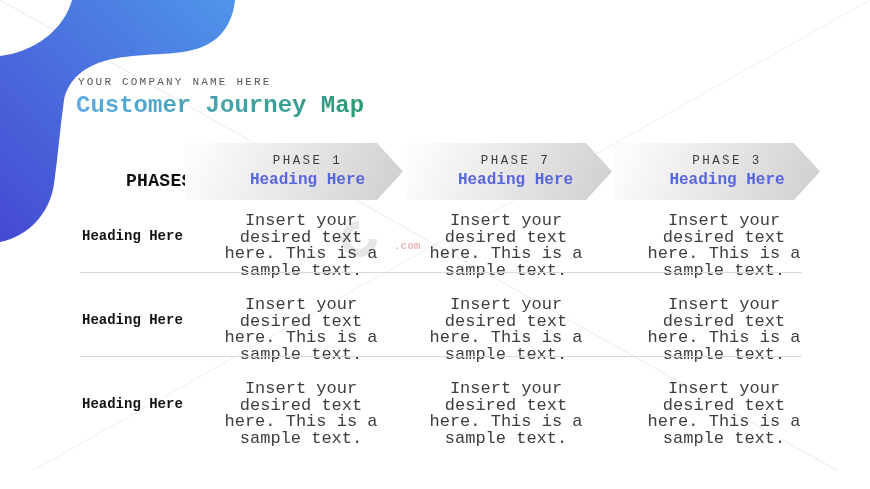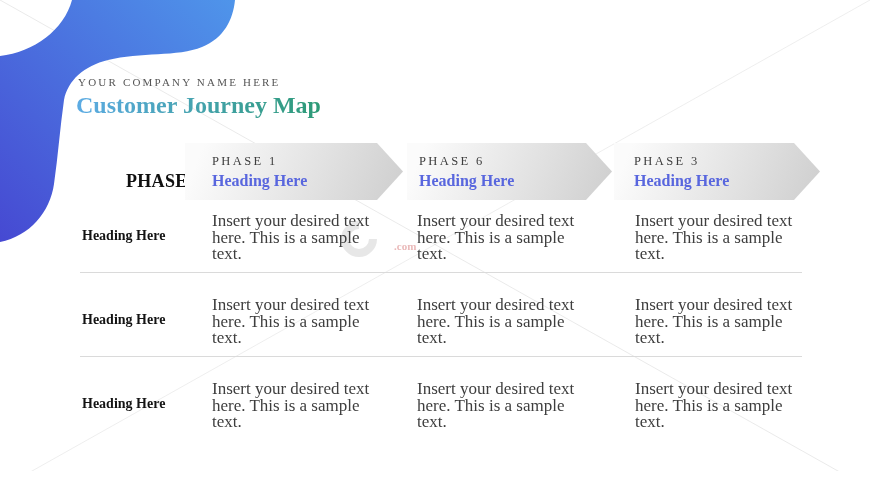--- a/index.html
+++ b/index.html
@@ -1,18 +1,18 @@
 <!DOCTYPE html>
 <html style="--title-gradient-start: #5CABE4; --title-gradient-end: #2D9A76; --phase-heading: #5866DE; --blob-gradient-start: #4649D2; --blob-gradient-end: #4F95EA; --arrow-fill-light: #fbfbfb; --arrow-fill-dark: #cecece;"><head>
 <meta charset="utf-8">
 <style>
   html,body { margin:0; padding:0; background:#ffffff; }
   .slide {
     position:relative; width:870px; height:471px; background:#ffffff;
-    font-family:Liberation Serif, serif; overflow:hidden;
+    font-family:Liberation Mono, monospace; overflow:hidden;text-align:center;
   }
   
   .corner-svg { position:absolute; left:0; top:0; width:250px; height:250px; }
   
   .diagonals { position:absolute; left:0; top:0; width:870px; height:489px; pointer-events:none; }
 
   .company {
     position:absolute; left:78px; top:76px;
     font-size:11px; letter-spacing:2.2px; color:#565656;
   }
@@ -87,21 +87,21 @@
   <div class="company">YOUR COMPANY NAME HERE</div>
   <div class="title">Customer Journey Map</div>
 
   <div class="phases-label">PHASES</div>
 
   <div class="arrow arrow-1">
     <div class="phase-label">PHASE 1</div>
     <div class="phase-heading">Heading Here</div>
   </div>
   <div class="arrow arrow-2">
-    <div class="phase-label">PHASE 6</div>
+    <div class="phase-label">PHASE 7</div>
     <div class="phase-heading">Heading Here</div>
   </div>
   <div class="arrow arrow-3">
     <div class="phase-label">PHASE 3</div>
     <div class="phase-heading">Heading Here</div>
   </div>
 
   <div class="watermark">
     <div class="wm-ring"></div>
     <div class="wm-tld">.com</div>

